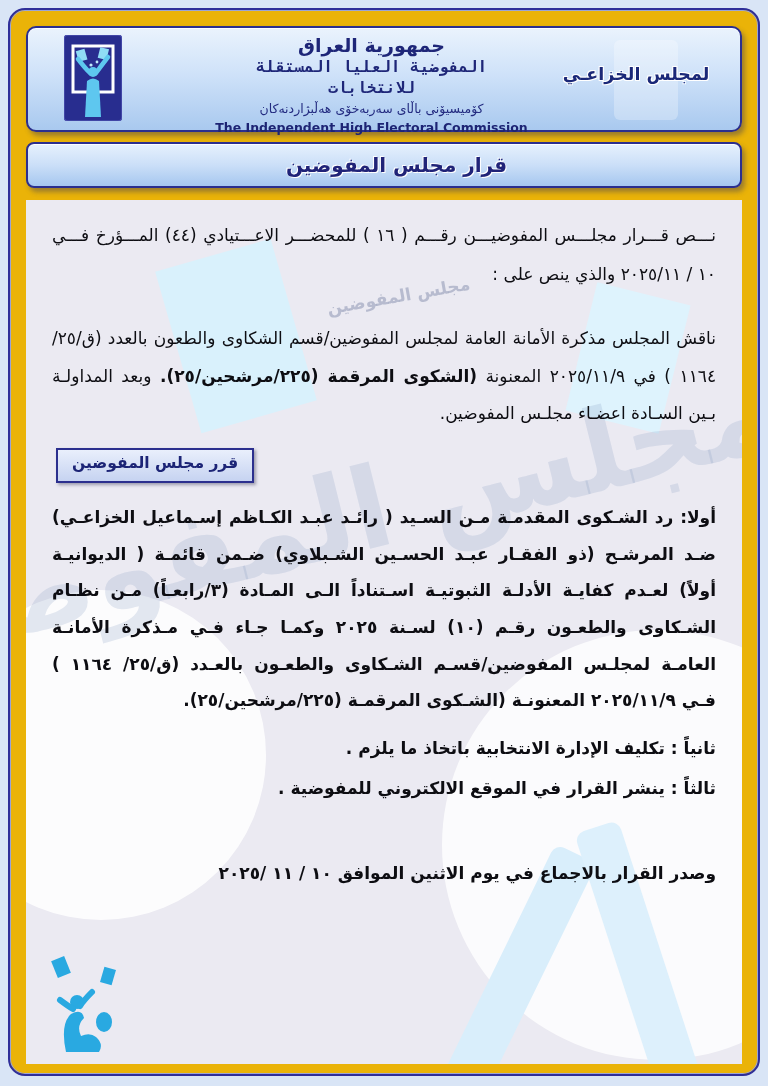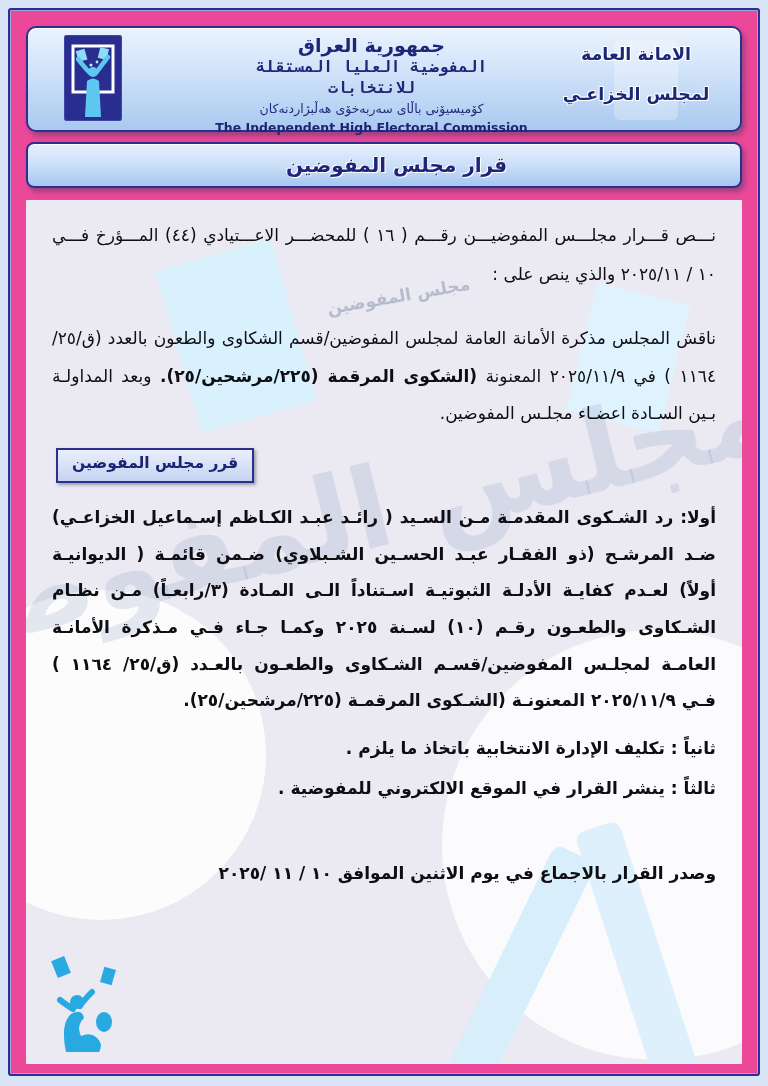--- a/index.html
+++ b/index.html
@@ -4,24 +4,24 @@
 <style>
   * { margin:0; padding:0; box-sizing:border-box; }
   body {
     width:768px; height:1086px;
     background:#d9e5f6;
     font-family:"DejaVu Sans", sans-serif;
     position:relative; overflow:hidden;
   }
   .frame {
     position:absolute; left:8px; top:8px; right:8px; bottom:10px;
-    background:#ec4899;
+    background:#eab308;
     border:2px solid #2e2e99;
     box-shadow: inset 0 0 0 1px #9aa4d6;
-    border-radius:3px;
+    border-radius:17px;
     overflow:hidden;
   }
   
   .header-box {
     position:absolute; left:16px; right:16px; top:16px; height:106px;
     background:linear-gradient(180deg,#eaf3fd 0%,#cfe2f9 45%,#a9c9ef 100%);
     border:2px solid #2b2f8e; border-radius:10px;
     box-shadow:3px 4px 5px rgba(60,60,90,.45), inset 0 1px 0 rgba(255,255,255,.85);
   }
   .hdr-logo { position:absolute; left:36px; top:7px; width:58px; height:86px; }
@@ -117,21 +117,20 @@
     </div>
 
     <div class="hdr-center">
       <div class="cal1">جمهورية العراق</div>
       <div class="cal2">المفوضية العليا المستقلة للانتخابات</div>
       <div class="kur">كۆمیسیۆنی باڵای سەربەخۆی هەڵبژاردنەکان</div>
       <div class="eng">The Independent High Electoral Commission</div>
     </div>
 
     <div class="hdr-right">
-      <div class="l1">الامانة العامة</div>
       <div class="l2">لمجلس الخزاعـي</div>
     </div>
   </div>
 
   <div class="title-bar">
     <span>قرار مجلس المفوضين</span>
   </div>
 
   <div class="panel">
 

